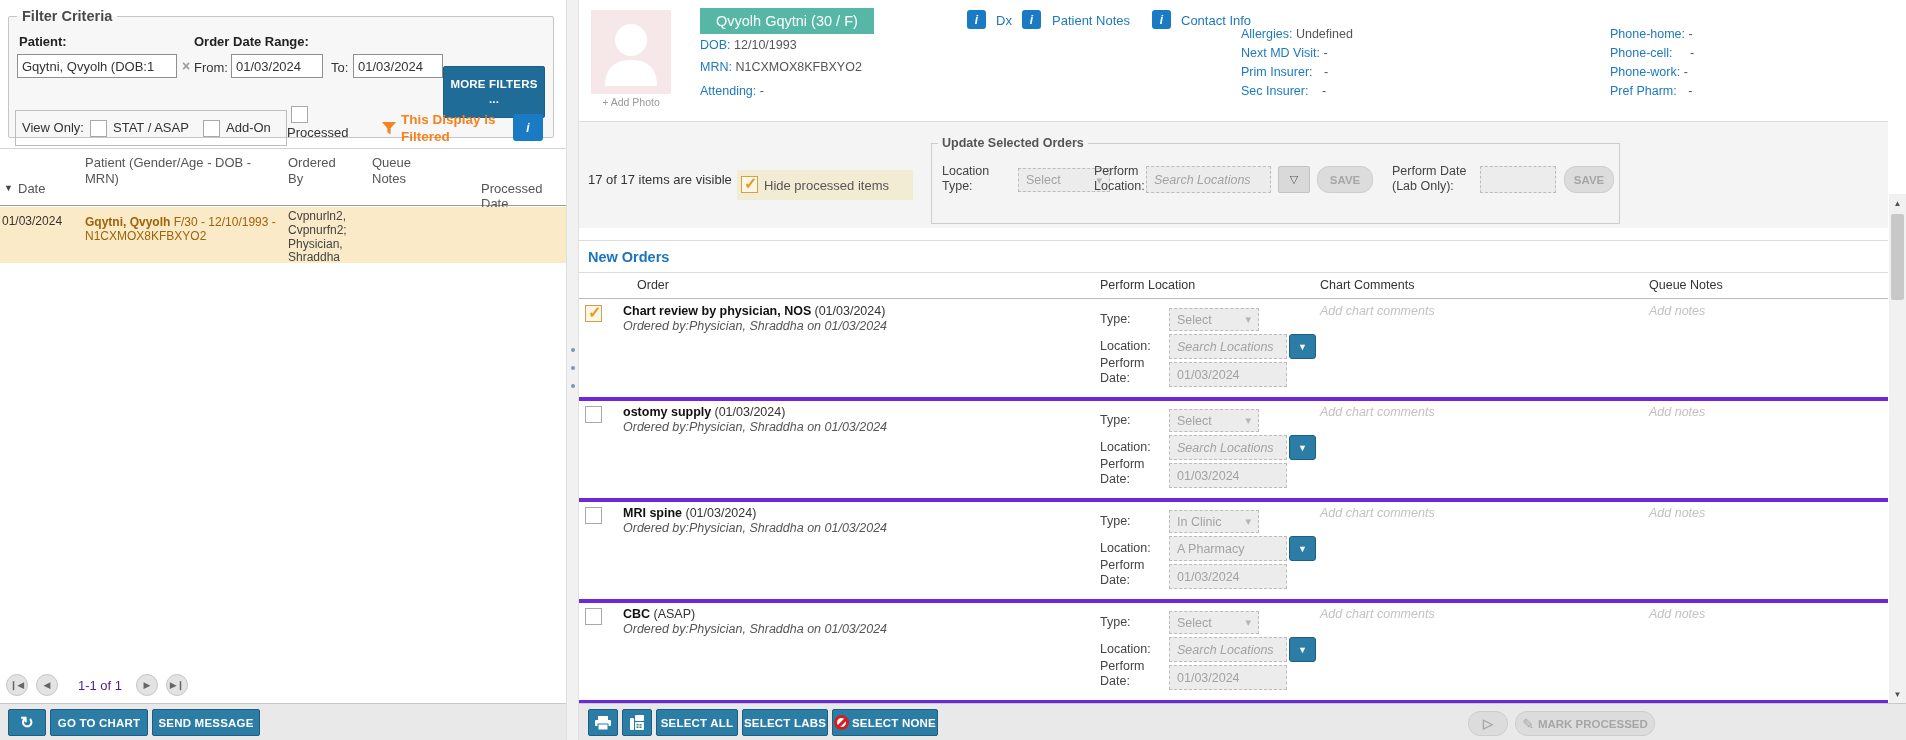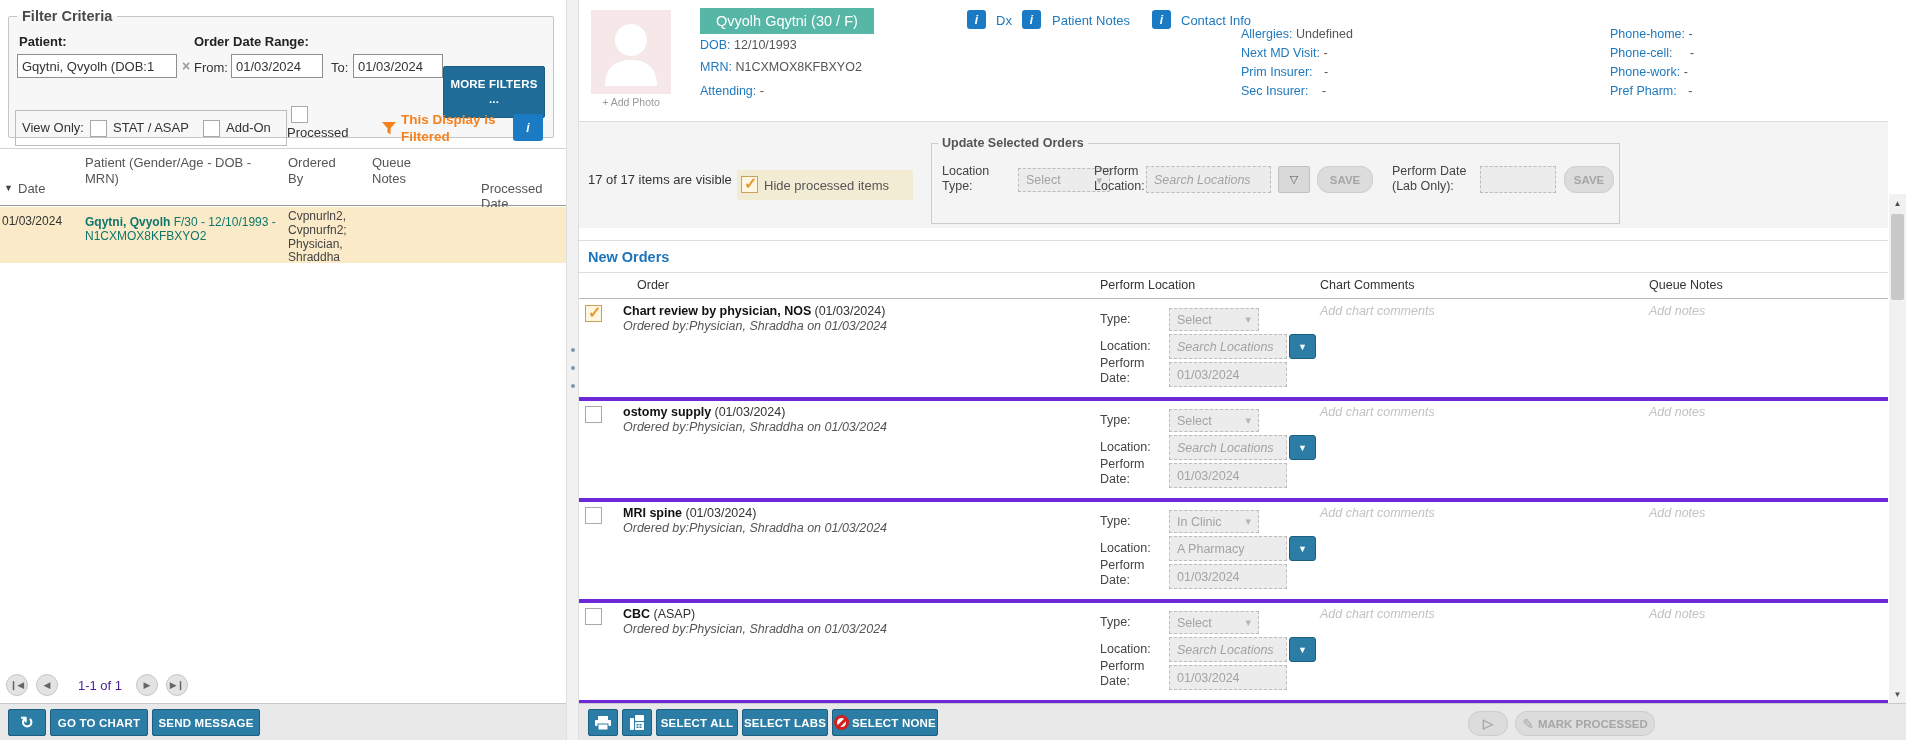--- a/index.html
+++ b/index.html
@@ -20,21 +20,21 @@
                font-size:12.5px; display:flex; align-items:center; padding:0 7px; }
   .dis-select { justify-content:space-between; }
   .ph { font-style:italic; }
   .cb { position:absolute; width:17px; height:17px; border:1px solid #a9a9a9; background:#fff; }
   .cb.checked { border-color:#c9a257; background:#fdf6e0; }
   .cb.checked::after { content:"\2713"; position:absolute; left:2px; top:-3px; color:#e8982c; font-weight:bold; font-size:16px; }
   .info-i { position:absolute; width:19px; height:19px; background:#1a7ac4; border-radius:3px; color:#fff;
             font-weight:bold; font-size:12px; font-style:italic; display:flex; align-items:center; justify-content:center; cursor:pointer; }
   .pair { position:absolute; white-space:nowrap; font-size:12.5px; }
   .pair .v { color:#555; }
-  .red { color:#0f766e; }
+  .red { color:#a16207; }
 
   
   #left { position:absolute; left:0; top:0; width:566px; height:740px; background:#fff; }
   #filter-fs { position:absolute; left:8px; top:8px; width:546px; height:130px; border:1px solid #c6c6c6;
                background:#f7f7f7; border-radius:2px; }
   #filter-fs legend { margin-left:8px; padding:0 5px; font-size:14.5px; font-weight:bold; color:#4a4a4a; }
   .flabel { position:absolute; font-weight:bold; font-size:13px; color:#222; white-space:nowrap; }
   .small-lbl { position:absolute; font-size:13px; color:#333; white-space:nowrap; }
   #view-box { position:absolute; left:6px; top:86px; width:272px; height:36px; border:1px solid #bdbdbd;padding-left:24px; }
   #more-filters { left:434px; top:42px; width:102px; height:52px; flex-direction:column; line-height:1.3; background:#1f6c99; }

